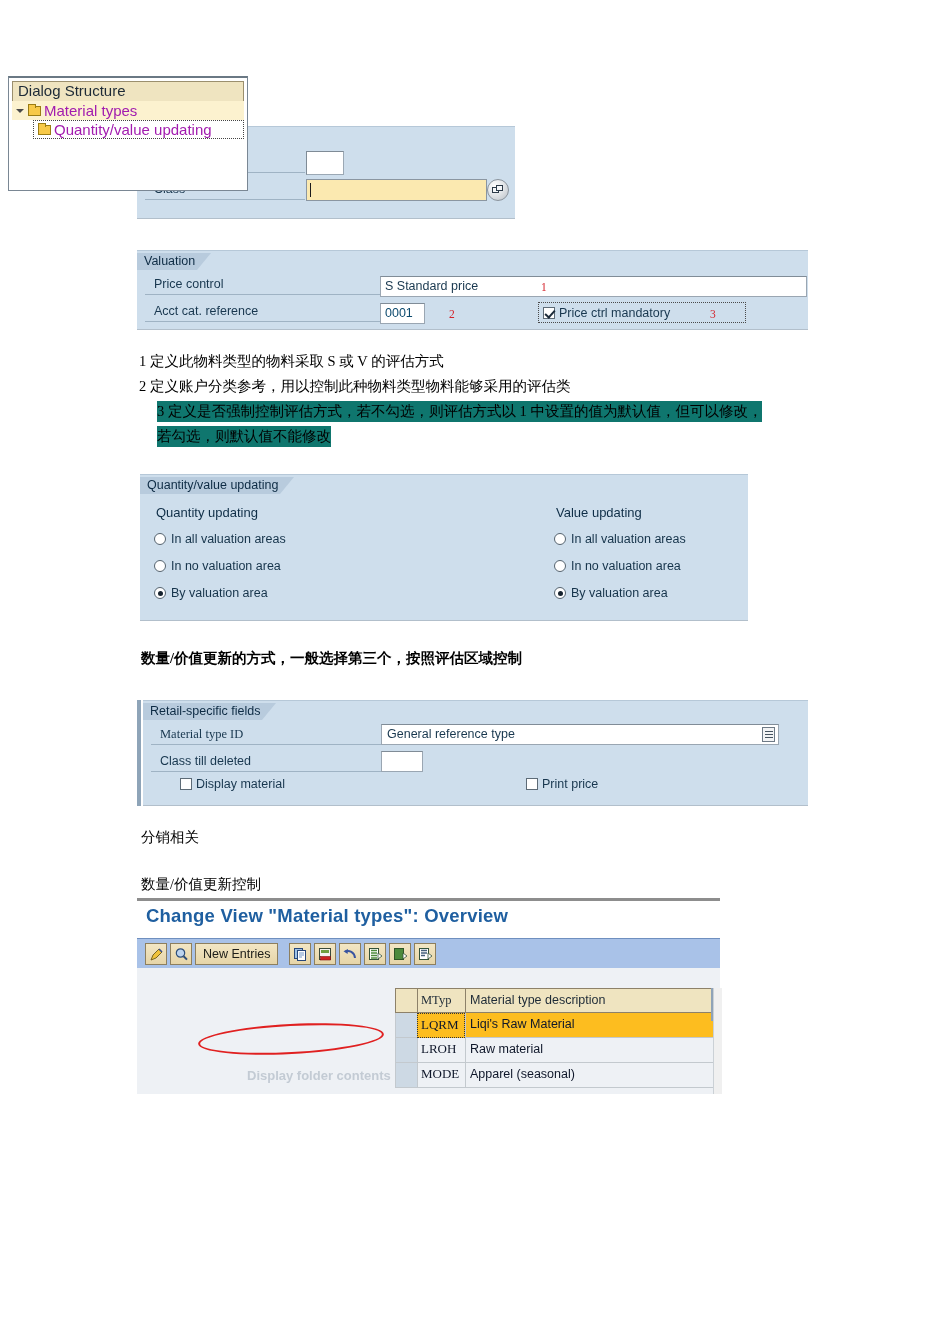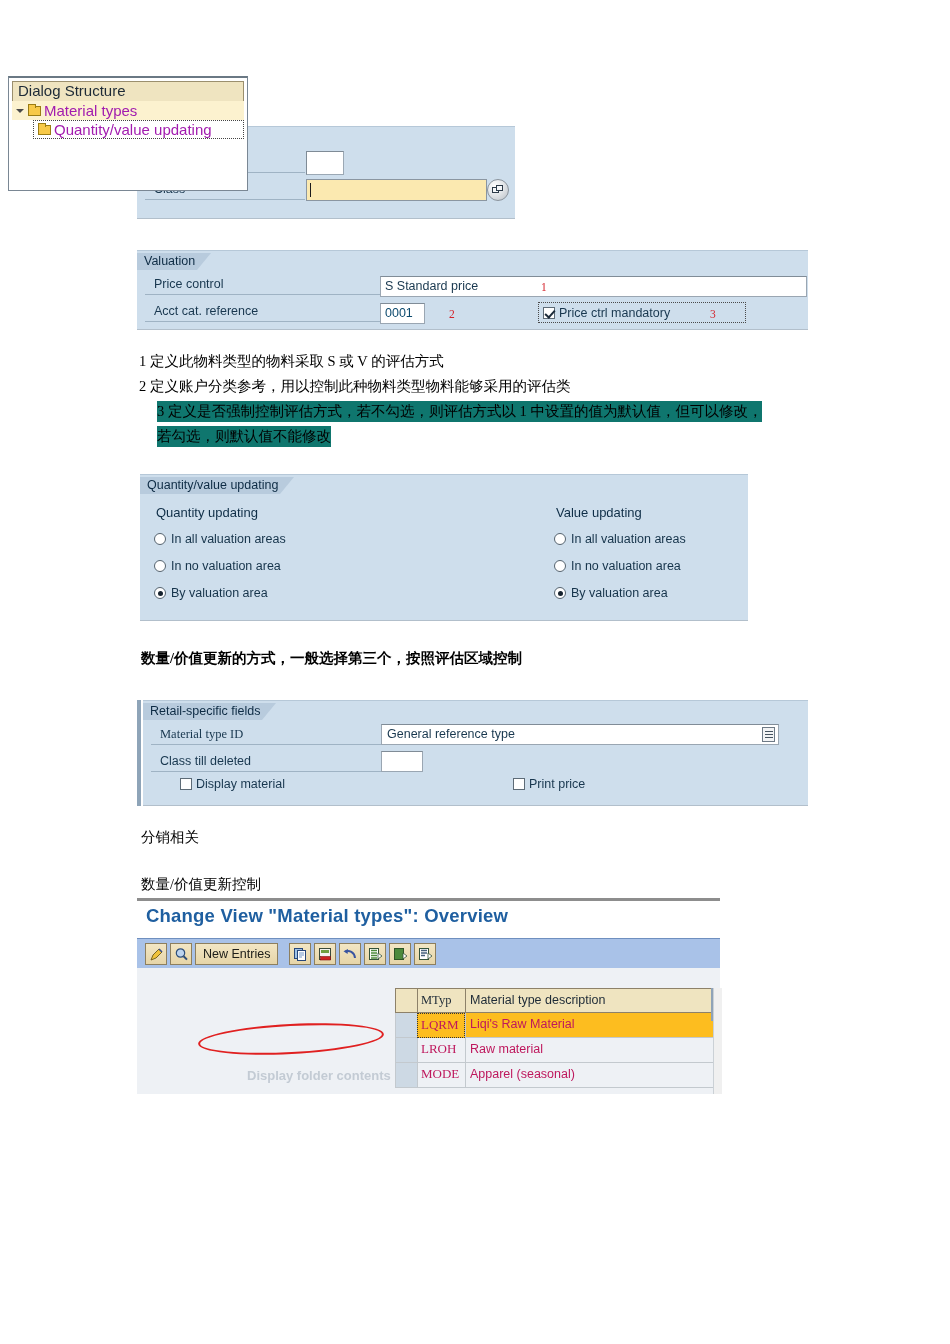--- a/index.html
+++ b/index.html
@@ -162,21 +162,21 @@
   #mt-id-input {
     position: absolute; left: 381px; top: 724px; width: 398px; height: 21px;
     background:#fff; border:1px solid #9aa6b2; border-top-color:#808c97;
     font-size:12.5px; color:#19384f; line-height:19px; padding-left:5px;
   }
   #time-del-input {
     position: absolute; left: 381px; top: 751px; width: 42px; height: 21px;
     background:#fff; border:1px solid #9aa6b2; border-top-color:#808c97;
   }
   #disp-mat { position:absolute; left:162px; top:777px; display:flex; align-items:center;margin-left:18px; }
-  #print-price { position:absolute; left:513px; top:777px; display:flex; align-items:center;text-align:right; }
+  #print-price { position:absolute; left:526px; top:777px; display:flex; align-items:center;text-align:right; }
   .list-icon {
     position:absolute; right:3px; top:2px; width:13px; height:15px;
     background:#f2f3f4; border:1px solid #6e7a86;
   }
   .list-icon::before{
     content:""; position:absolute; left:2px; top:3px; width:8px; height:1px;
     background:#46535f; box-shadow: 0 3px 0 #46535f, 0 6px 0 #46535f;
   }
 
   
@@ -247,21 +247,21 @@
     border-radius:50%;
     transform: rotate(-3deg);
   }
 
   
   #tbl { position:absolute; left:395px; top:988px; width:318px; height:106px; }
   .tbl-row { display:flex; height:25px; }
   .tbl-head .cell { background:#efe4c0; border:1px solid #8d8169; border-right:none;
                     font-size:12.5px; color:#1d2a36; line-height:22px; }
   .cell { border:1px solid #c3c9ce; border-top:none; border-right:none;
-          font-size:12.5px; color:#be185d; line-height:22px; overflow:hidden; white-space:nowrap; }
+          font-size:12.5px; color:#0f172a; line-height:22px; overflow:hidden; white-space:nowrap; }
   .c-sel { width:22px; background:#cdd9e4; flex:0 0 auto; }
   .c-mtyp { width:48px; flex:0 0 auto; font-family:"Liberation Serif", serif; padding-left:3px; font-size:13px; }
   .c-desc { width:248px; flex:0 0 auto; padding-left:4px; }
   .row-hl .c-mtyp, .row-hl .c-desc { background:#fdbd1f; }
   .row-hl .c-mtyp { border:1px dotted #333; }
   #scrollcol { position:absolute; left:713px; top:988px; width:9px; height:106px;
                background:#f0f0f0; border-left:1px solid #cbd1d6; }
   #tbl-rightedge { position:absolute; left:711px; top:988px; width:2px; height:33px; background:#8fa3b8; }
 </style>
 </head>

